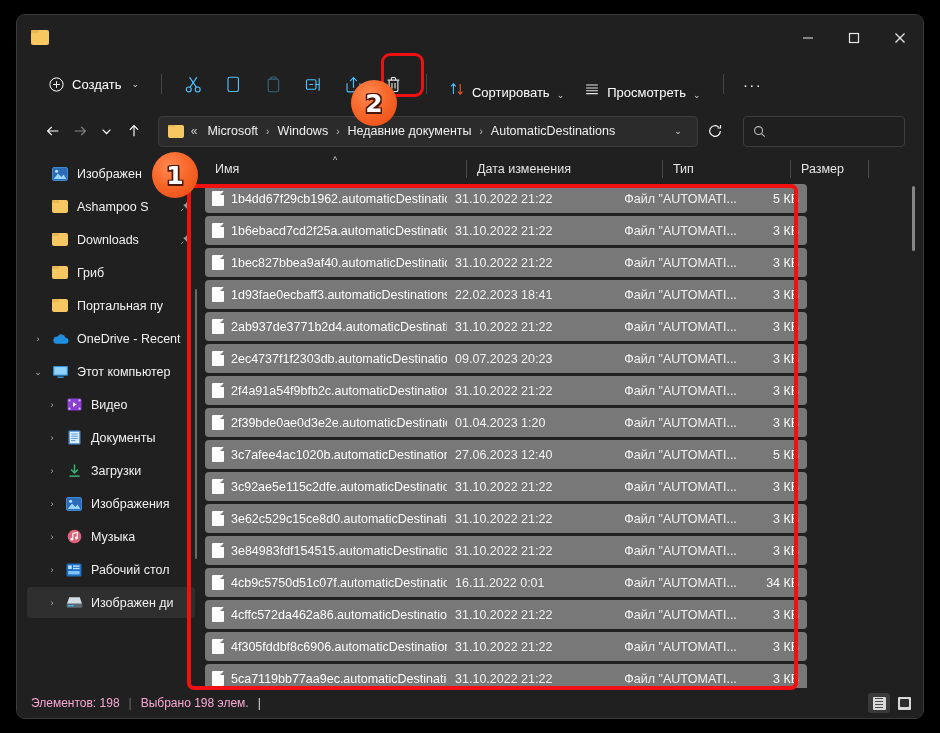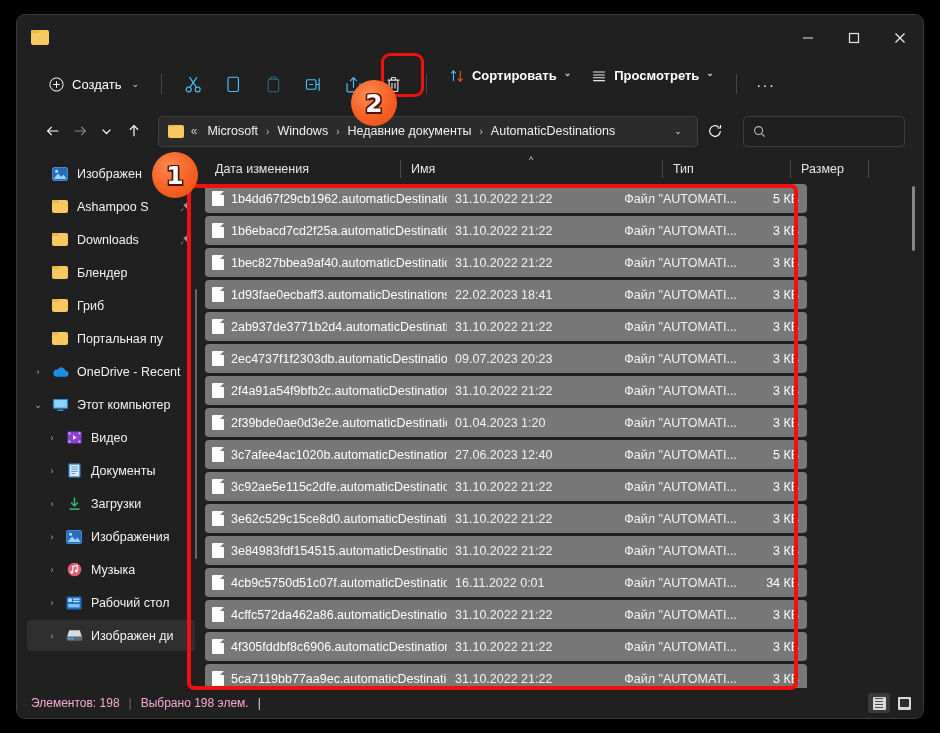--- a/index.html
+++ b/index.html
@@ -90,26 +90,25 @@
     background: #454545;
     margin: 0 12px;
   }
   .tb-icon {
     width: 40px; height: 34px;
     display: flex; align-items: center; justify-content: center;
     border-radius: 4px;
   }
   .tb-icon.disabled { opacity: 0.42; }
   .tb-text-btn {
-    display: flex; align-items: flex-start; gap: 7px;
+    display: flex; align-items: flex-end; gap: 7px;
     height: 32px; padding: 0 10px;
     border-radius: 4px;
     color: #ffffff; font-size: 13px;
     white-space: nowrap;
-    font-weight: bold;
   }
   .tb-text-btn .chev { color: #d0d0d0; font-size: 9px; }
   .tb-dots {
     width: 34px; height: 32px;
     display:flex; align-items:center; justify-content:center;
     color: #ffffff; font-size: 15px; letter-spacing: 1.5px;
   }
   
   .addressbar {
     height: 46px;
@@ -638,30 +637,20 @@
             </span>
           <span class="sb-label">Downloads</span>
           <span class="sb-pin">
             <svg width="11" height="11" viewBox="0 0 12 12" fill="currentColor">
                 <path d="M7.4 1 L11 4.6 L9.4 5.4 L7.6 8.4 L3.6 4.4 L6.6 2.6 Z"></path>
                 <line x1="3.6" y1="8.4" x2="1" y2="11" stroke="currentColor" stroke-width="1"></line>
               </svg>
           </span>
         </div>
 
-        <div class="sb-item">
-          <span class="sb-twisty none">›</span>
-          <span class="sb-icon">
-              <span class="fglyph">
-                <span class="back"></span>
-                <span class="tab"></span>
-              </span>
-            </span>
-          <span class="sb-label">Блендер</span>
-        </div>
 
         <div class="sb-item">
           <span class="sb-twisty none">›</span>
           <span class="sb-icon">
               <span class="fglyph">
                 <span class="back"></span>
                 <span class="tab"></span>
               </span>
             </span>
           <span class="sb-label">Гриб</span>
@@ -795,28 +784,28 @@
               </svg>
           </span>
           <span class="sb-label">Изображен ди</span>
         </div>
 
         <div class="sb-scroll"></div>
       </div>
 
       <div class="filepane">
         <div class="colheader">
-          <div class="ch date">
-            <span>Дата изменения</span>
-            <span class="divider"></span>
-          </div>
           <div class="ch name">
             <span>Имя</span>
             <span class="divider"></span>
             <span class="sort-caret">^</span>
+          </div>
+          <div class="ch date">
+            <span>Дата изменения</span>
+            <span class="divider"></span>
           </div>
           <div class="ch type">
             <span>Тип</span>
             <span class="divider"></span>
           </div>
           <div class="ch size">
             <span>Размер</span>
             <span class="divider"></span>
           </div>
         </div>

